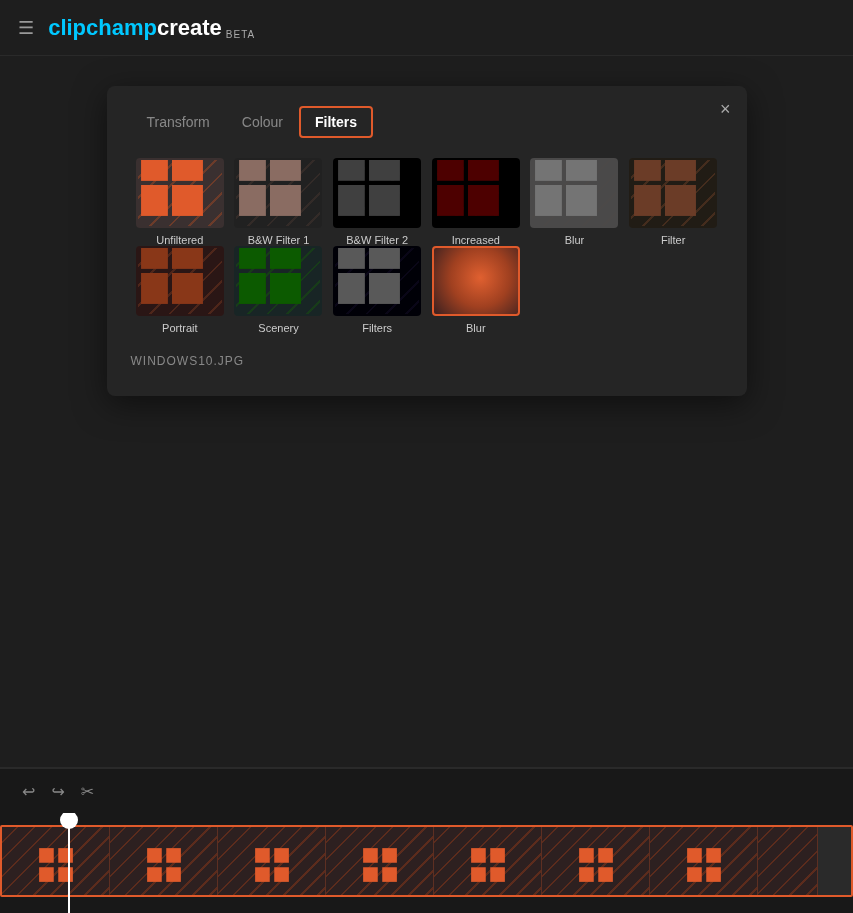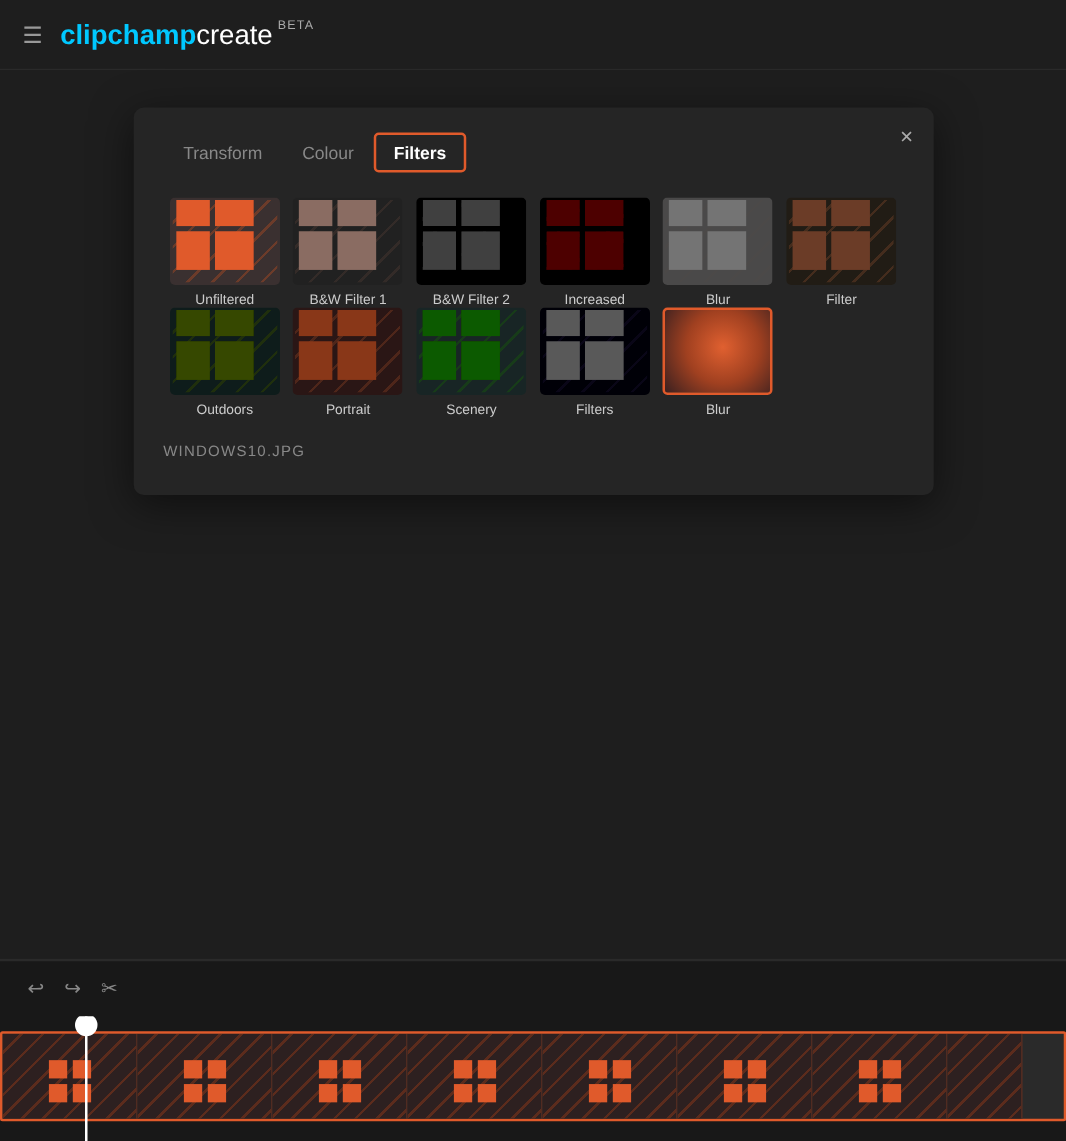--- a/index.html
+++ b/index.html
@@ -26,30 +26,30 @@
       color: #999;
       font-size: 18px;
       cursor: pointer;
     }
     .brand {
       display: flex;
       align-items: center;
       gap: 0;
     }
     .brand-clip { color: #00c8ff; font-size: 22px; font-weight: 700; }
-    .brand-create { color: #fff; font-size: 22px; font-weight: 400; }
+    .brand-create { color: #fff; font-size: 22px; font-weight: 700; }
     .brand-beta {
       color: #aaa;
       font-size: 10px;
       font-weight: 400;
       margin-left: 4px;
       text-transform: uppercase;
       letter-spacing: 1px;
       align-self: flex-start;
-      margin-top: 0;
+      margin-top: 14px;
     }
 
     
     .main {
       display: flex;
       flex-direction: column;
       height: calc(913px - 56px);
       background: #1e1e1e;
     }
 
@@ -399,32 +399,20 @@
             <svg class="winlogo win-logo" viewBox="0 0 32 32">
               <rect x="1" y="1" width="13" height="13" fill="#a04020"></rect>
               <rect x="16" y="1" width="15" height="13" fill="#a04020"></rect>
               <rect x="1" y="16" width="13" height="15" fill="#a04020"></rect>
               <rect x="16" y="16" width="15" height="15" fill="#a04020"></rect>
             </svg>
           </div>
           <span class="filter-label">Filter</span>
         </div>
 
-        <div class="filter-item">
-          <div class="filter-thumb thumb-outdoors">
-            <div class="stripe-overlay"></div>
-            <svg class="winlogo win-logo" viewBox="0 0 32 32">
-              <rect x="1" y="1" width="13" height="13" fill="#c04010"></rect>
-              <rect x="16" y="1" width="15" height="13" fill="#c04010"></rect>
-              <rect x="1" y="16" width="13" height="15" fill="#c04010"></rect>
-              <rect x="16" y="16" width="15" height="15" fill="#c04010"></rect>
-            </svg>
-          </div>
-          <span class="filter-label">Outdoors</span>
-        </div>
 
         <div class="filter-item">
           <div class="filter-thumb thumb-portrait">
             <div class="stripe-overlay"></div>
             <svg class="winlogo win-logo" viewBox="0 0 32 32">
               <rect x="1" y="1" width="13" height="13" fill="#c04010"></rect>
               <rect x="16" y="1" width="15" height="13" fill="#c04010"></rect>
               <rect x="1" y="16" width="13" height="15" fill="#c04010"></rect>
               <rect x="16" y="16" width="15" height="15" fill="#c04010"></rect>
             </svg>

